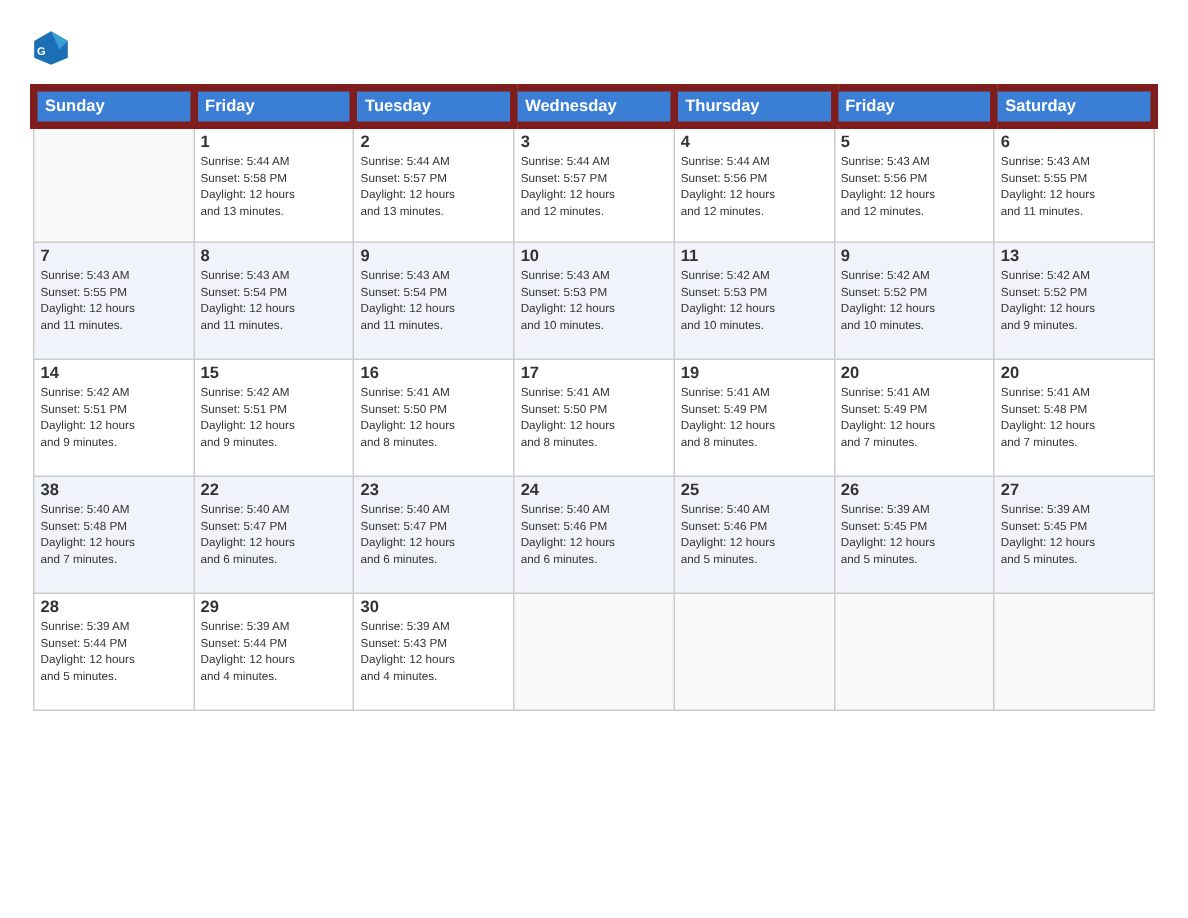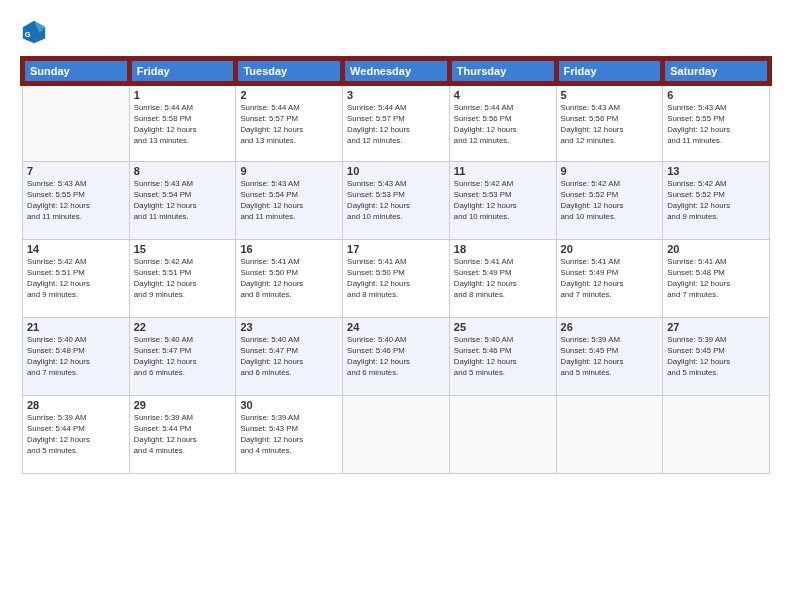--- a/index.html
+++ b/index.html
@@ -253,21 +253,21 @@
 and 8 minutes.</div>
           </td>
           <td>
             <div class="day-number">17</div>
             <div class="day-info" style="white-space: pre-line;">Sunrise: 5:41 AM
 Sunset: 5:50 PM
 Daylight: 12 hours
 and 8 minutes.</div>
           </td>
           <td>
-            <div class="day-number">18</div>
+            <div class="day-number">19</div>
             <div class="day-info" style="white-space: pre-line;">Sunrise: 5:41 AM
 Sunset: 5:49 PM
 Daylight: 12 hours
 and 8 minutes.</div>
           </td>
           <td>
             <div class="day-number">20</div>
             <div class="day-info" style="white-space: pre-line;">Sunrise: 5:41 AM
 Sunset: 5:49 PM
 Daylight: 12 hours
@@ -276,21 +276,21 @@
           <td>
             <div class="day-number">20</div>
             <div class="day-info" style="white-space: pre-line;">Sunrise: 5:41 AM
 Sunset: 5:48 PM
 Daylight: 12 hours
 and 7 minutes.</div>
           </td>
         </tr>
         <tr class="row-alt">
           <td>
-            <div class="day-number">21</div>
+            <div class="day-number">38</div>
             <div class="day-info" style="white-space: pre-line;">Sunrise: 5:40 AM
 Sunset: 5:48 PM
 Daylight: 12 hours
 and 7 minutes.</div>
           </td>
           <td>
             <div class="day-number">22</div>
             <div class="day-info" style="white-space: pre-line;">Sunrise: 5:40 AM
 Sunset: 5:47 PM
 Daylight: 12 hours

